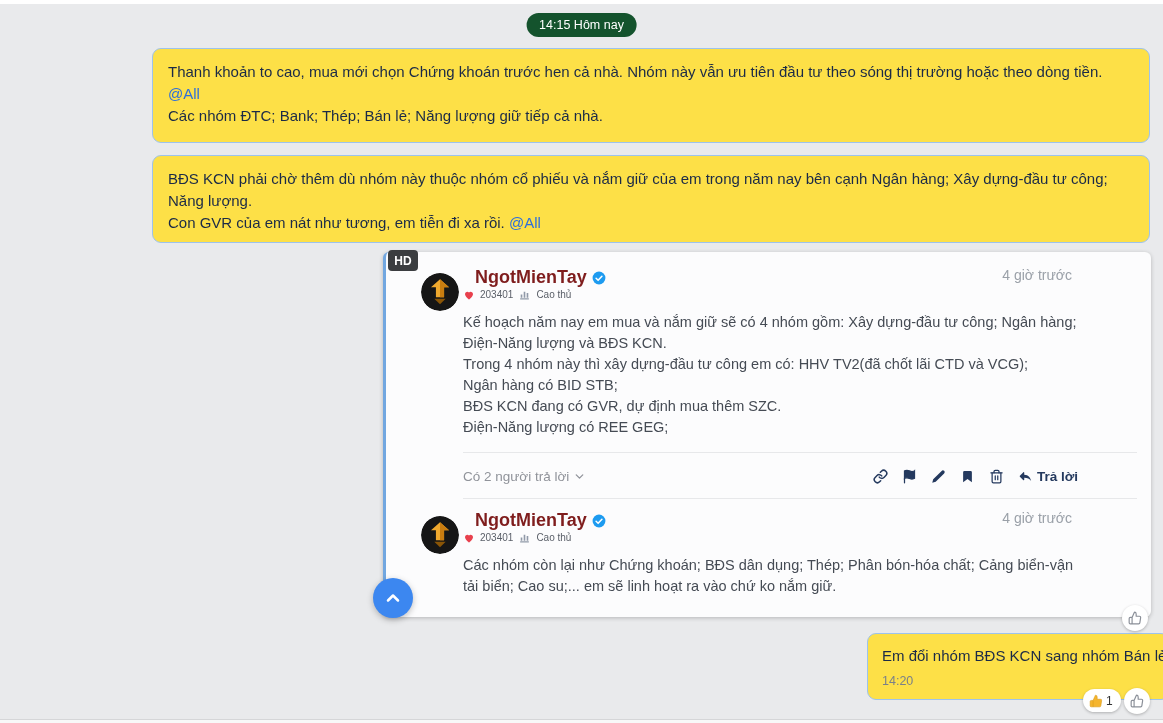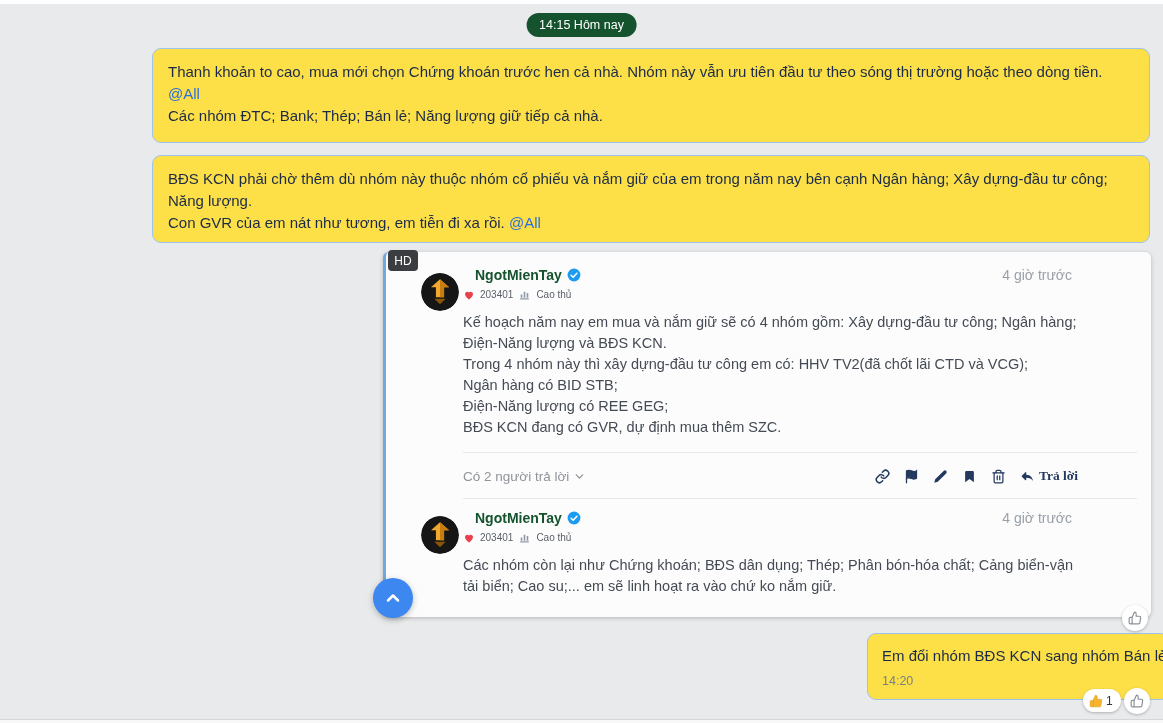--- a/index.html
+++ b/index.html
@@ -16,44 +16,44 @@
   .bubble { position:absolute; background:#fde047; border:1px solid #9dc3ec; border-radius:9px;
             padding:12px 15px; font-size:15px; line-height:22px; color:#1b2a47; }
   .bubble-1 { left:152px; top:48px; width:998px; height:95px; }
   .bubble-2 { left:152px; top:155px; width:998px; height:88px; }
   .mention { color:#2e6fdb; text-decoration:none; cursor:pointer; }
 
   .quote-card { position:absolute; left:383px; top:252px; width:768px; height:365px;
                 background:#fcfcfd; border-left:3px solid #72a7e0; border-radius:6px;
                 box-shadow:0 1px 4px rgba(0,0,0,0.22); }
   .hd-badge { position:absolute; left:2px; top:-2px; width:30px; height:21px; background:#3b3d40;
-              color:#ffffff; font-size:12px; font-weight:normal; border-radius:4px;
+              color:#ffffff; font-size:12px; font-weight:bold; border-radius:4px;
               display:flex; align-items:center; justify-content:center; z-index:3; }
 
   .post { position:absolute; left:0; right:0; }
   .post-1 { top:14px; }
   .post-2 { top:257px; }
   .avatar { position:absolute; left:35px; top:7px; width:38px; height:38px; border-radius:50%; cursor:pointer; }
   .post-head { position:absolute; left:77px; top:1px; display:flex; align-items:center; gap:5px; }
-  .username { color:#14532d; font-weight:bold; font-size:14px; cursor:pointer;padding-left:12px; }
+  .username { color:#7f1d1d; font-weight:bold; font-size:18px; cursor:pointer;padding-left:12px; }
   .verified { width:14px; height:14px; display:inline-block; }
   .post-meta { position:absolute; left:77px; top:22px; display:flex; align-items:center; gap:5px;
                font-size:10px; color:#5a5f68; }
   .post-time { position:absolute; right:79px; top:1px; font-size:14px; color:#9aa0a8; }
   .post-body { position:absolute; left:77px; top:46px; width:620px; font-size:14.5px;
                line-height:21px; color:#454b54; }
 
   .divider { position:absolute; left:77px; right:14px; height:1px; background:#e7e8ea; }
   .divider-a { top:200px; }
   .divider-b { top:246px; }
 
   .reply-row { position:absolute; left:77px; right:73px; top:209px; height:30px;
                display:flex; align-items:center; justify-content:space-between; }
   .replies-toggle { display:flex; align-items:center; gap:4px; color:#90939a; font-size:13.5px; cursor:pointer; }
-  .action-icons { display:flex; align-items:center; gap:14px; color:#24395e;font-family:Liberation Serif, serif; }
+  .action-icons { display:flex; align-items:center; gap:14px; color:#24395e; }
   .action-icons .act { cursor:pointer; display:flex; align-items:center; }
   .action-icons svg { width:15px; height:15px; }
   .reply-action { display:flex; align-items:center; gap:4px; font-size:13.5px; font-weight:600; color:#24395e; cursor:pointer; }
 
   .scroll-up-btn { position:absolute; left:373px; top:578px; width:40px; height:40px; border-radius:50%;
                    background:#3c87f0; display:flex; align-items:center; justify-content:center;
                    box-shadow:0 2px 6px rgba(0,0,0,0.25); cursor:pointer; z-index:4; }
   .like-circle { position:absolute; width:26px; height:26px; border-radius:50%; background:#ffffff;
                  box-shadow:0 1px 3px rgba(0,0,0,0.25); display:flex; align-items:center;
                  justify-content:center; color:#8a8f98; cursor:pointer; z-index:5; }
@@ -115,22 +115,22 @@
         <svg width="13" height="13" viewBox="0 0 24 24" fill="#9099a8">
           <path d="M4 19h16v2H4zM5 12h3v6H5zm5.5-5h3v11h-3zM16 9h3v9h-3z"></path>
         </svg>
         <span>Cao thủ</span>
       </div>
       <span class="post-time">4 giờ trước</span>
       <div class="post-body">
         <div>Kế hoạch năm nay em mua và nắm giữ sẽ có 4 nhóm gồm: Xây dựng-đầu tư công; Ngân hàng; Điện-Năng lượng và BĐS KCN.</div>
         <div>Trong 4 nhóm này thì xây dựng-đầu tư công em có: HHV TV2(đã chốt lãi CTD và VCG);</div>
         <div>Ngân hàng có BID STB;</div>
+        <div>BĐS KCN đang có GVR, dự định mua thêm SZC.</div>
         <div>Điện-Năng lượng có REE GEG;</div>
-        <div>BĐS KCN đang có GVR, dự định mua thêm SZC.</div>
       </div>
     </div>
 
     <div class="divider divider-a"></div>
 
     <div class="reply-row">
       <div class="replies-toggle">
         <span>Có 2 người trả lời</span>
         <svg width="13" height="13" viewBox="0 0 24 24" fill="none" stroke="#90939a" stroke-width="2.4" stroke-linecap="round" stroke-linejoin="round">
           <polyline points="6 9 12 15 18 9"></polyline>

